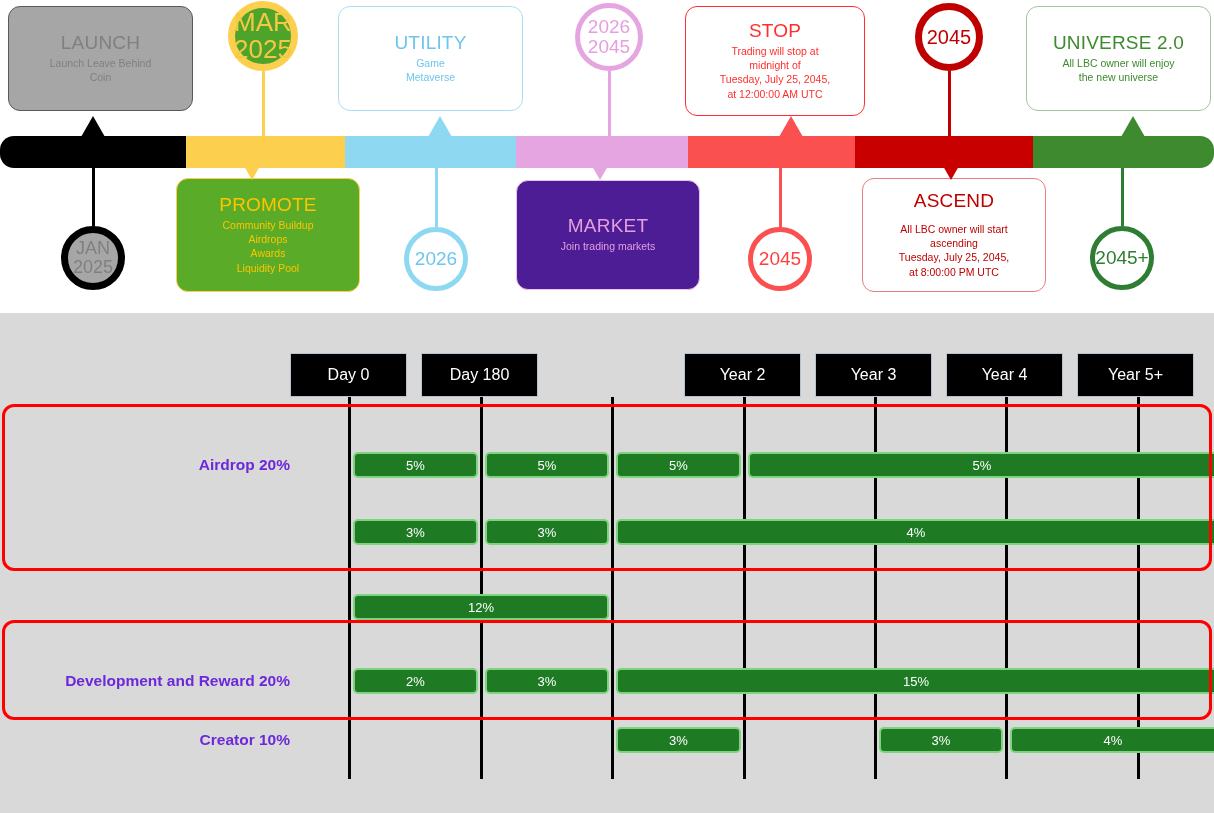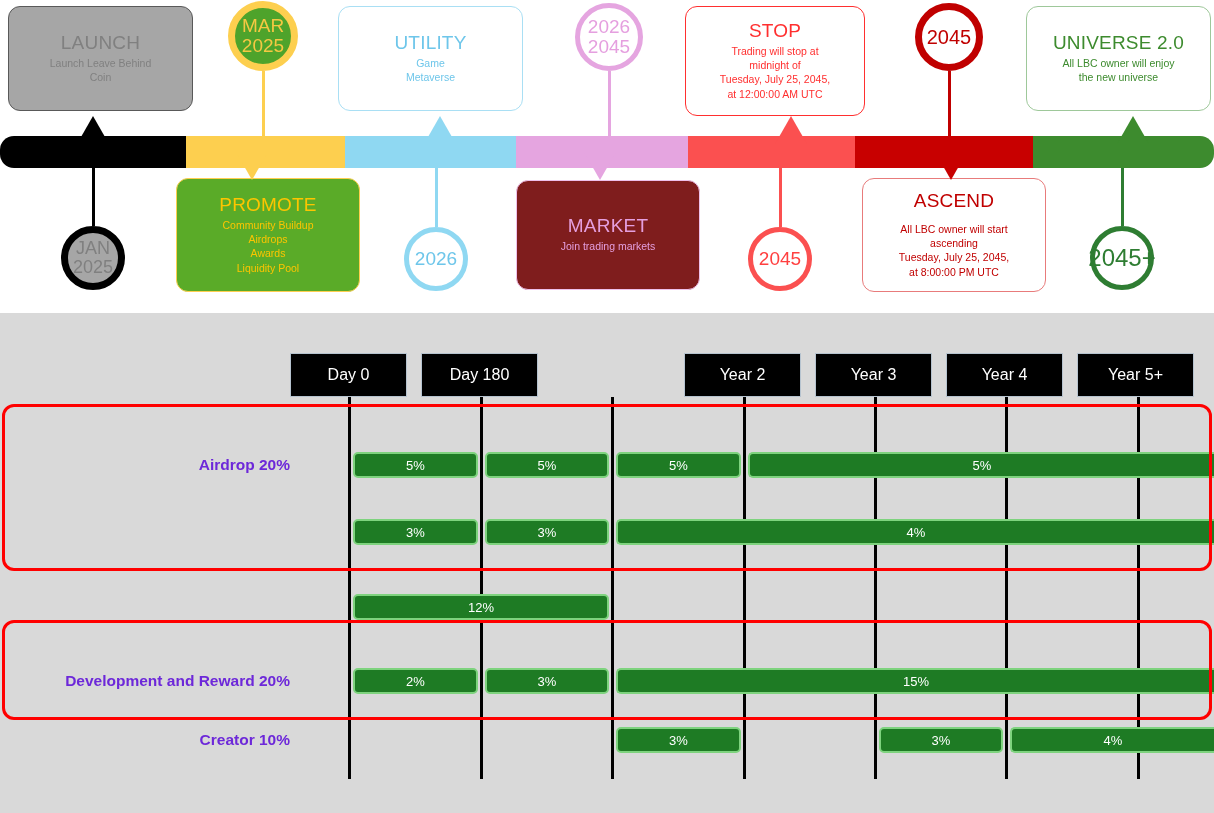--- a/index.html
+++ b/index.html
@@ -119,21 +119,21 @@
       </div>
       <div class="tl-arrow-dn" style="left: 236px; top: 152px; border-top-color: rgb(253, 207, 79);"></div>
       <div class="tl-card" style="left: 338px; top: 6px; width: 185px; height: 105px; border-color: rgb(169, 223, 244); background: rgb(255, 255, 255);">
         <div class="c-title" style="color: rgb(110, 198, 234);">UTILITY</div>
         <div class="c-sub" style="color: rgb(110, 198, 234);">
           <div>Game</div>
           <div>Metaverse</div>
         </div>
       </div>
       <div class="tl-arrow-up" style="left: 424px; top: 116px; border-bottom-color: rgb(143, 216, 242);"></div>
-      <div class="tl-card" style="left: 516px; top: 180px; width: 184px; height: 110px; border-color: rgb(238, 192, 234); background: #7f1d1d;">
+      <div class="tl-card" style="left: 516px; top: 180px; width: 184px; height: 110px; border-color: rgb(238, 192, 234); background: #4c1d95;">
         <div class="c-title" style="color: rgb(229, 159, 223);">MARKET</div>
         <div class="c-sub" style="color: rgb(229, 159, 223);">
           <div>Join trading markets</div>
         </div>
       </div>
       <div class="tl-arrow-dn" style="left: 584px; top: 152px; border-top-color: rgb(229, 165, 224);"></div>
       <div class="tl-card" style="left: 685px; top: 6px; width: 180px; height: 110px; border-color: rgb(255, 47, 47); background: rgb(255, 255, 255);">
         <div class="c-title" style="color: rgb(255, 47, 47);">STOP</div>
         <div class="c-sub" style="color: rgb(255, 47, 47);">
           <div>Trading will stop at</div>
@@ -160,21 +160,21 @@
           <div>the new universe</div>
         </div>
       </div>
       <div class="tl-arrow-up" style="left: 1117px; top: 116px; border-bottom-color: rgb(61, 139, 46);"></div>
       <div class="stem" style="left: 92px; top: 168px; height: 58px; background: rgb(0, 0, 0);"></div>
       <div class="tl-circle" style="left: 61px; top: 226px; width: 64px; height: 64px; border: 7px solid rgb(0, 0, 0); background: rgb(166, 166, 166); color: rgb(128, 128, 128); font-size: 18px;">
         <span>JAN</span>
         <span>2025</span>
       </div>
       <div class="stem" style="left: 262px; top: 71px; height: 65px; background: rgb(253, 207, 79);"></div>
-      <div class="tl-circle" style="left: 228px; top: 1px; width: 70px; height: 70px; border: 7px solid rgb(253, 207, 79); background: rgb(78, 163, 43); color: rgb(245, 200, 66); font-size: 19px;">
+      <div class="tl-circle" style="left: 228px; top: 1px; width: 70px; height: 70px; border: 7px solid rgb(253, 207, 79); background: rgb(78, 163, 43); color: rgb(245, 200, 66); font-size: 26px;">
         <span>MAR</span>
         <span>2025</span>
       </div>
       <div class="stem" style="left: 435px; top: 168px; height: 59px; background: rgb(143, 216, 242);"></div>
       <div class="tl-circle" style="left: 404px; top: 227px; width: 64px; height: 64px; border: 5px solid rgb(143, 216, 242); background: rgb(255, 255, 255); color: rgb(110, 198, 234); font-size: 19px;">
         <span>2026</span>
       </div>
       <div class="stem" style="left: 608px; top: 71px; height: 65px; background: rgb(229, 165, 224);"></div>
       <div class="tl-circle" style="left: 575px; top: 3px; width: 68px; height: 68px; border: 5px solid rgb(229, 165, 224); background: rgb(255, 255, 255); color: rgb(229, 159, 223); font-size: 19px;">
         <span>2026</span>
@@ -182,21 +182,21 @@
       </div>
       <div class="stem" style="left: 779px; top: 168px; height: 59px; background: rgb(251, 80, 80);"></div>
       <div class="tl-circle" style="left: 748px; top: 227px; width: 64px; height: 64px; border: 5px solid rgb(251, 80, 80); background: rgb(255, 255, 255); color: rgb(255, 64, 64); font-size: 19px;">
         <span>2045</span>
       </div>
       <div class="stem" style="left: 948px; top: 71px; height: 65px; background: rgb(192, 0, 0);"></div>
       <div class="tl-circle" style="left: 915px; top: 3px; width: 68px; height: 68px; border: 7px solid rgb(192, 0, 0); background: rgb(255, 255, 255); color: rgb(192, 0, 0); font-size: 20px;">
         <span>2045</span>
       </div>
       <div class="stem" style="left: 1121px; top: 168px; height: 58px; background: rgb(46, 125, 50);"></div>
-      <div class="tl-circle" style="left: 1090px; top: 226px; width: 64px; height: 64px; border: 5px solid rgb(46, 125, 50); background: rgb(255, 255, 255); color: rgb(46, 125, 50); font-size: 24px;">
+      <div class="tl-circle" style="left: 1090px; top: 226px; width: 64px; height: 64px; border: 5px solid rgb(46, 125, 50); background: rgb(255, 255, 255); color: rgb(46, 125, 50); font-size: 19px;">
         <span>2045+</span>
       </div>
     </div>
 </div>
 
 <div id="schedule">
   <div id="grid">
       <div class="col-head" style="left: 290px; width: 117px;">Day 0</div>
       <div class="col-line" style="left: 348px;"></div>
       <div class="col-head" style="left: 421px; width: 117px;">Day 180</div>

